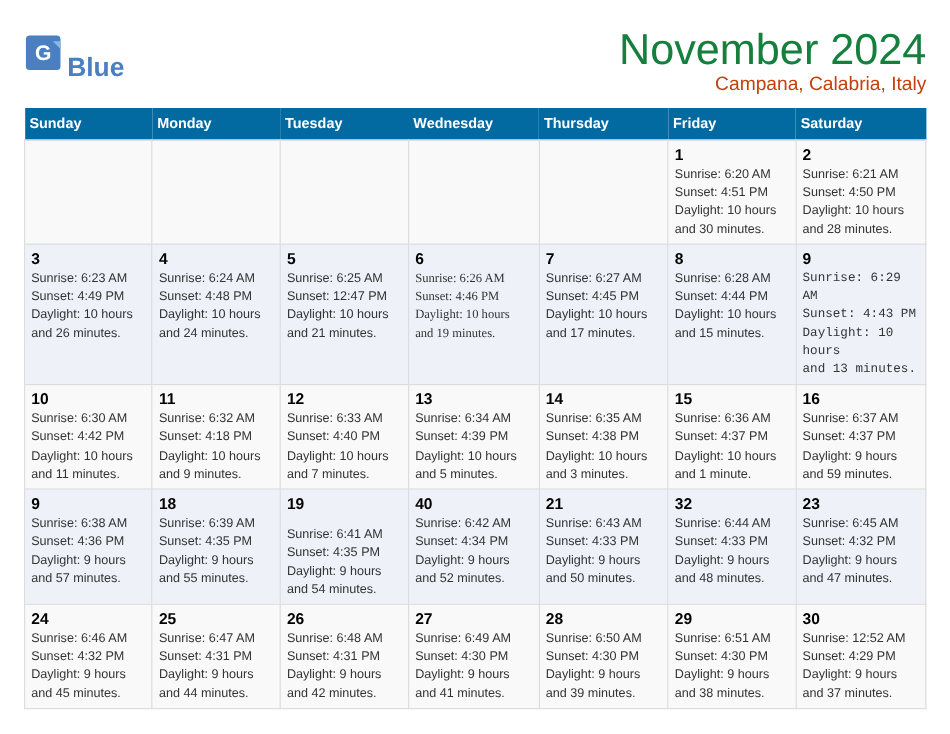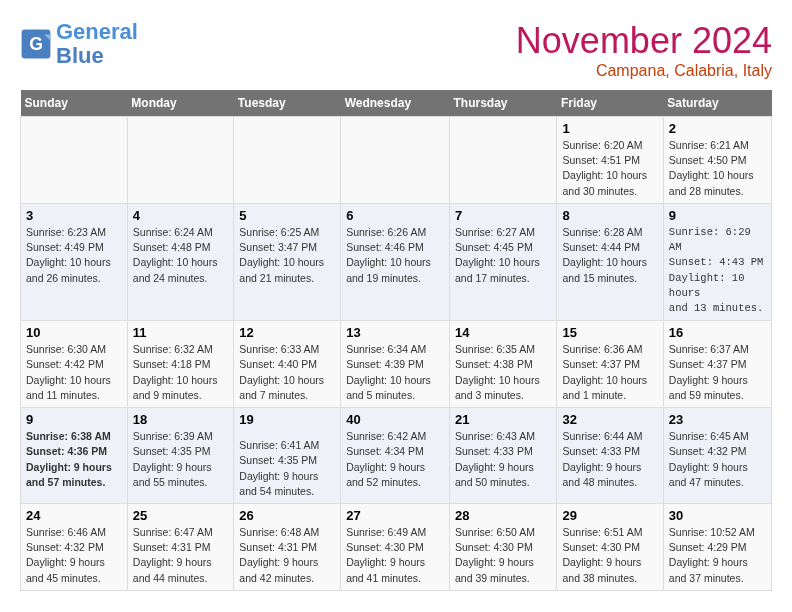--- a/index.html
+++ b/index.html
@@ -33,33 +33,33 @@
       width: 32px;
       height: 32px;
       margin-right: 4px;
     }
     .title-block {
       text-align: right;
     }
     .month-title {
       font-size: 36px;
       font-weight: normal;
-      color: #be185d;
+      color: #15803d;
     }
     .location {
       font-size: 16px;
       color: #c2410c;
     }
     table {
       width: 100%;
       border-collapse: collapse;
       font-size: 11px;
     }
     thead tr th {
-      background-color: #737373;
+      background-color: #0369a1;
       color: #fff;
       padding: 6px 4px;
       text-align: left;
       font-size: 12px;
       font-weight: bold;
     }
     tbody tr td {
       border: 1px solid #ddd;
       vertical-align: top;
       padding: 4px 5px;
@@ -92,21 +92,21 @@
 
 <div class="header">
   <div class="logo">
     <svg class="logo-icon" viewBox="0 0 40 40">
       <rect x="2" y="2" width="36" height="36" rx="4" fill="#4a7fc1"></rect>
       <text x="20" y="28" text-anchor="middle" fill="white" font-size="22" font-weight="bold" font-family="Arial">G</text>
       <polygon points="30,8 38,8 38,16" fill="#87b8e8"></polygon>
     </svg>
     <div>
       <div class="logo-text">
-        <span>General</span><br>
+        <br>
         <span style="color:#4a7fc1;">Blue</span>
       </div>
     </div>
   </div>
   <div class="title-block">
     <div class="month-title">November 2024</div>
     <div class="location">Campana, Calabria, Italy</div>
   </div>
 </div>
 
@@ -155,27 +155,27 @@
         <td>
           <span class="day-num">4</span>
           <div class="day-info" style="white-space: pre-line;">Sunrise: 6:24 AM
 Sunset: 4:48 PM
 Daylight: 10 hours
 and 24 minutes.</div>
         </td>
         <td>
           <span class="day-num">5</span>
           <div class="day-info" style="white-space: pre-line;">Sunrise: 6:25 AM
-Sunset: 3:47 PM
+Sunset: 12:47 PM
 Daylight: 10 hours
 and 21 minutes.</div>
         </td>
         <td>
           <span class="day-num">6</span>
-          <div class="day-info" style="white-space: pre-line;">Sunrise: 6:26 AM
+          <div class="day-info" style="white-space: pre-line; font-family: Liberation Serif, serif;">Sunrise: 6:26 AM
 Sunset: 4:46 PM
 Daylight: 10 hours
 and 19 minutes.</div>
         </td>
         <td>
           <span class="day-num">7</span>
           <div class="day-info" style="white-space: pre-line;">Sunrise: 6:27 AM
 Sunset: 4:45 PM
 Daylight: 10 hours
 and 17 minutes.</div>
@@ -242,21 +242,21 @@
           <span class="day-num">16</span>
           <div class="day-info" style="white-space: pre-line;">Sunrise: 6:37 AM
 Sunset: 4:37 PM
 Daylight: 9 hours
 and 59 minutes.</div>
         </td>
       </tr>
       <tr>
         <td>
           <span class="day-num">9</span>
-          <div class="day-info" style="white-space: pre-line; font-weight: bold;">Sunrise: 6:38 AM
+          <div class="day-info" style="white-space: pre-line;">Sunrise: 6:38 AM
 Sunset: 4:36 PM
 Daylight: 9 hours
 and 57 minutes.</div>
         </td>
         <td>
           <span class="day-num">18</span>
           <div class="day-info" style="white-space: pre-line;">Sunrise: 6:39 AM
 Sunset: 4:35 PM
 Daylight: 9 hours
 and 55 minutes.</div>
@@ -335,20 +335,20 @@
         </td>
         <td>
           <span class="day-num">29</span>
           <div class="day-info" style="white-space: pre-line;">Sunrise: 6:51 AM
 Sunset: 4:30 PM
 Daylight: 9 hours
 and 38 minutes.</div>
         </td>
         <td>
           <span class="day-num">30</span>
-          <div class="day-info" style="white-space: pre-line;">Sunrise: 10:52 AM
+          <div class="day-info" style="white-space: pre-line;">Sunrise: 12:52 AM
 Sunset: 4:29 PM
 Daylight: 9 hours
 and 37 minutes.</div>
         </td>
       </tr>
     </tbody>
 </table>
 
 </body></html>

